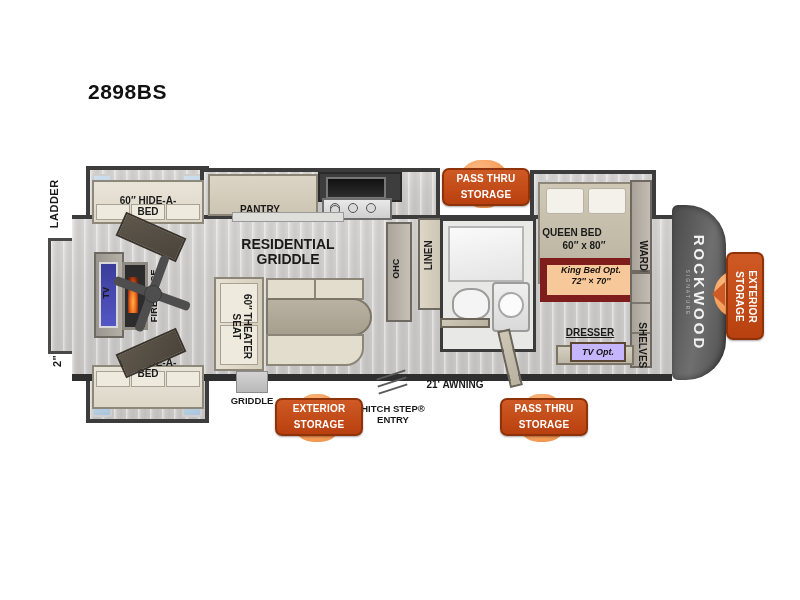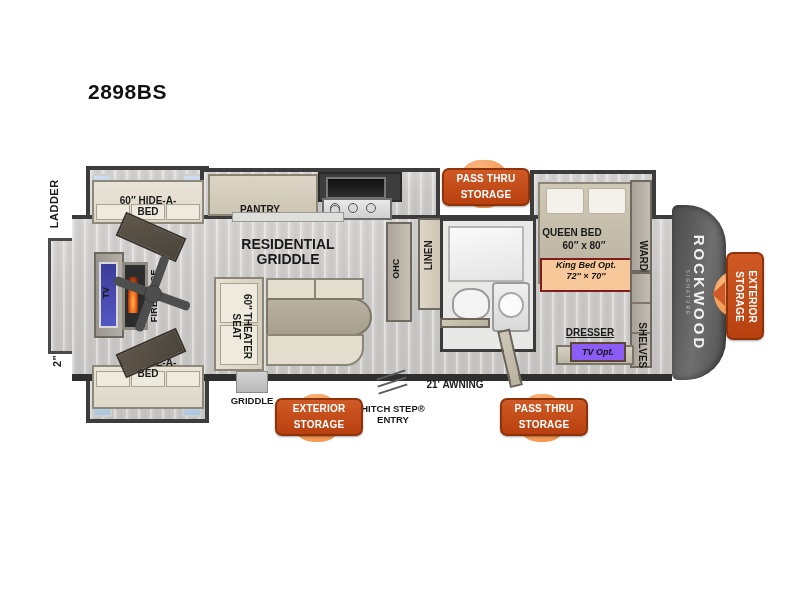--- a/index.html
+++ b/index.html
@@ -239,21 +239,21 @@
     position:absolute;left:538px;top:182px;width:92px;height:98px;
     background:linear-gradient(180deg,#cfc8b5,#b9b2a0);border:2px solid #8c8678;
   }
   .pillow{
     position:absolute;background:#f3f1ea;border:1px solid #b8b3a6;border-radius:3px;
   }
   #lbl-queen{left:524px;top:228px;width:96px;font-size:10px;}
   #lbl-queen-size{left:536px;top:241px;width:96px;font-size:10px;}
   #kingopt{
     position:absolute;left:540px;top:258px;width:88px;height:30px;
-    background:#f7c89a;border:2px solid #7f1d1d;
+    background:#f7c89a;border:7px solid #7f1d1d;
   }
   #kingopt div{font-style:italic;font-weight:bold;font-size:9px;color:#15120e;text-align:center;line-height:1.25;}
 
   #wardrobe{
     position:absolute;left:630px;top:180px;width:18px;height:88px;
     background:linear-gradient(90deg,#a8a299,#c2bcb2);border:2px solid #6e6a62;
   }
   #lbl-wardrobe{left:608px;top:265px;width:70px;font-size:10px;}
 
   #shelves{
@@ -263,21 +263,21 @@
   .shelfline{position:absolute;background:#7d776e;height:2px;}
   #lbl-shelves{left:614px;top:340px;width:56px;font-size:10px;}
 
   #dresser{
     position:absolute;left:556px;top:345px;width:74px;height:16px;
     background:linear-gradient(180deg,#d6d0c2,#bdb7a8);border:2px solid #7c7667;
   }
   #lbl-dresser{left:548px;top:328px;width:84px;font-size:10px;text-decoration:underline;}
   #tvopt{
     position:absolute;left:570px;top:342px;width:52px;height:16px;
-    background:#8b5cf6;border:2px solid #5a4633;
+    background:#c4b5fd;border:2px solid #5a4633;
   }
   #tvopt div{font-style:italic;font-weight:bold;font-size:9px;color:#15120e;text-align:center;line-height:16px;}
 
   
   #griddle{
     position:absolute;left:236px;top:371px;width:30px;height:20px;
     background:linear-gradient(180deg,#d3d3d3,#b9b9b9);border:1px solid #8c8c8c;
   }
   #lbl-griddle{left:219px;top:396px;width:66px;font-size:9.5px;}
 

